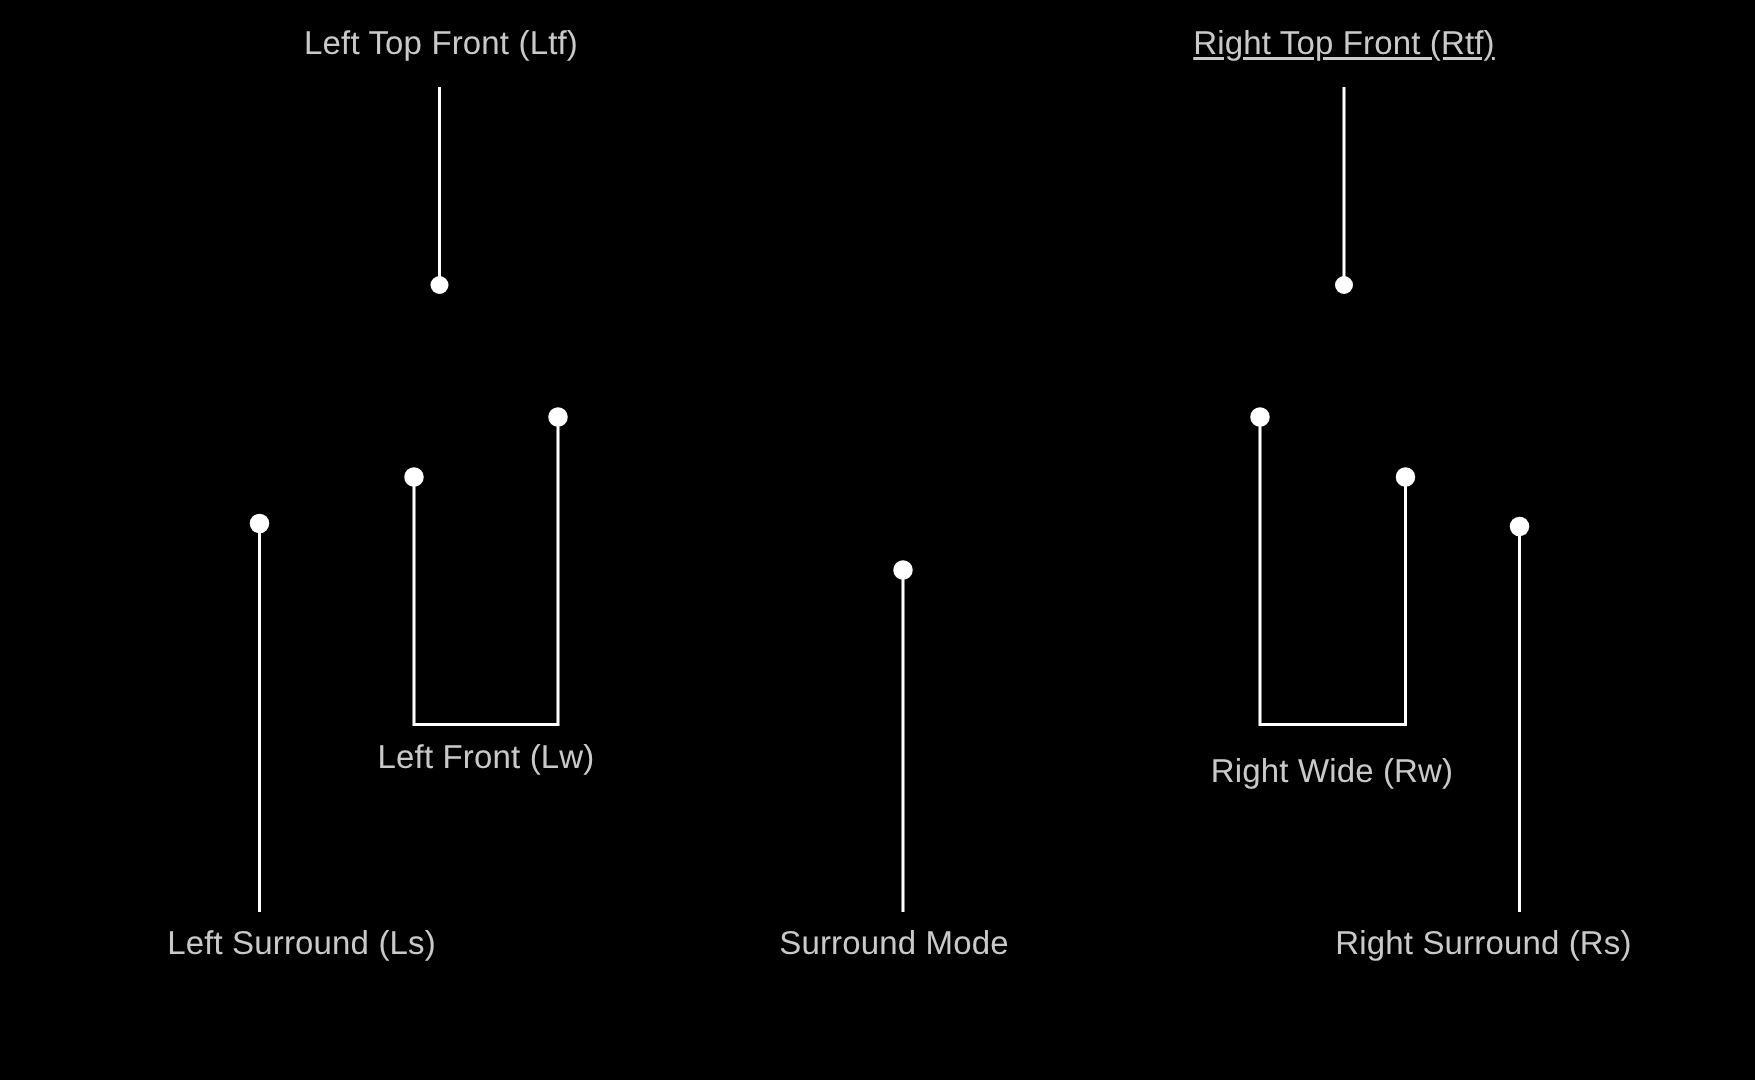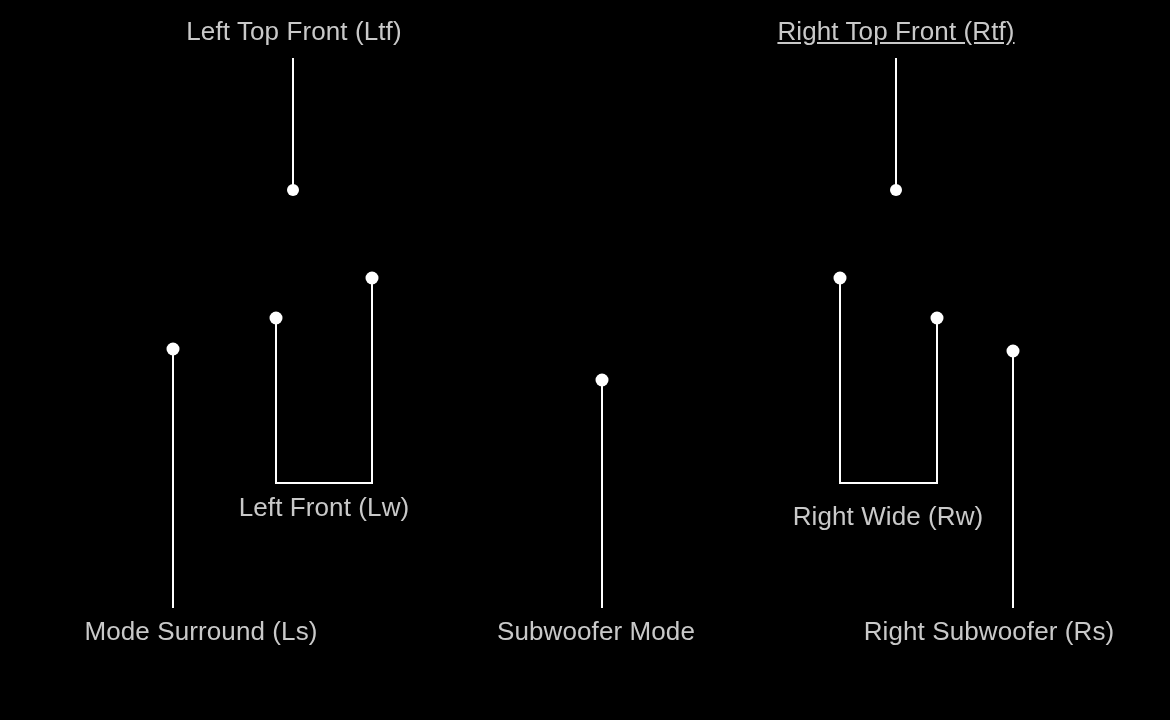--- a/index.html
+++ b/index.html
@@ -25,21 +25,21 @@
     left: 0;
     top: 0;
     width: 1170px;
     height: 720px;
     display: block;
   }
   .label {
     position: absolute;
     color: #c9c9c9;
     font-family: "Liberation Sans", sans-serif;
-    font-size: 26px;
+    font-size: 22px;
     font-weight: 400;
     letter-spacing: 0.1px;
     white-space: nowrap;
     line-height: 1;
     user-select: none;
   }
   .label.center { transform: translateX(-50%); }
 </style>
 </head>
 <body>
@@ -73,19 +73,19 @@
   </svg>
 
   <div class="label center" style="left:294px; top:18px;">Left Top Front (Ltf)</div>
 
   <div class="label center" style="left:896px; top:18px;text-decoration:underline;">Right Top Front (Rtf)</div>
 
   <div class="label center" style="left:324px; top:494px;">Left Front (Lw)</div>
 
   <div class="label center" style="left:888px; top:503px;">Right Wide (Rw)</div>
 
-  <div class="label center" style="left:201px; top:618px;">Mode Surround (Ls)</div>
+  <div class="label center" style="left:201px; top:618px;">Left Surround (Ls)</div>
 
-  <div class="label center" style="left:596px; top:618px;">Subwoofer Mode</div>
+  <div class="label center" style="left:596px; top:618px;">Surround Mode</div>
 
-  <div class="label center" style="left:989px; top:618px;">Right Subwoofer (Rs)</div>
+  <div class="label center" style="left:989px; top:618px;">Right Surround (Rs)</div>
 
 </div>
 
 </body></html>

